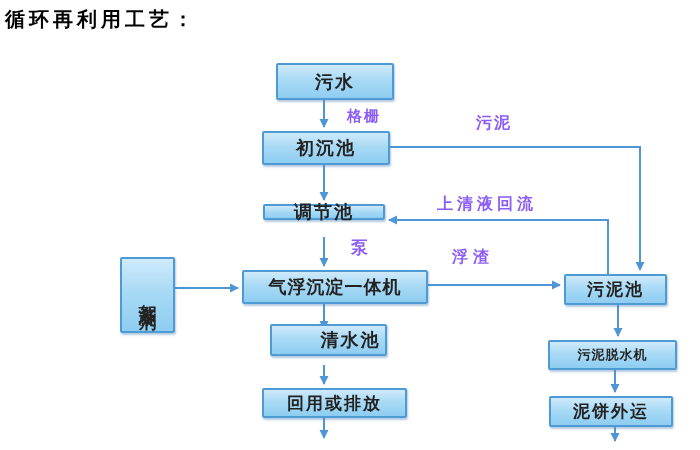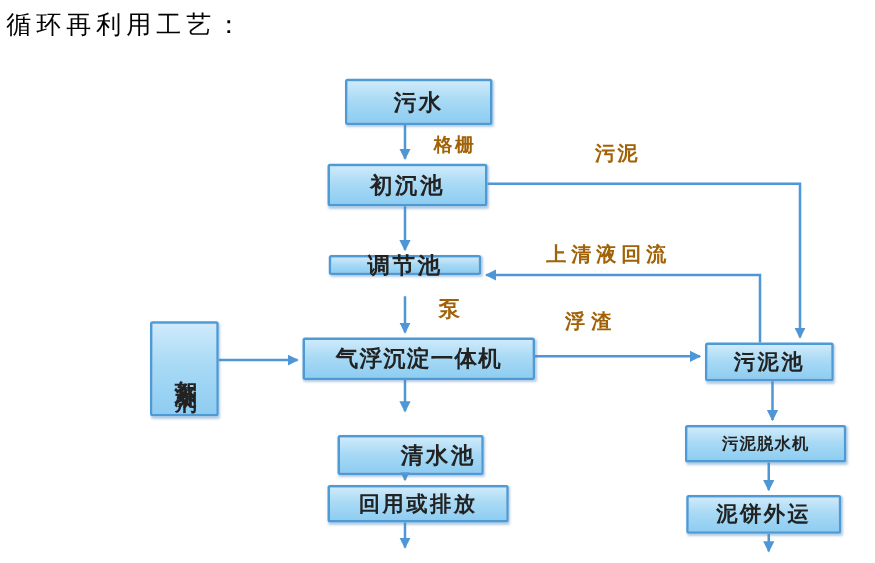--- a/index.html
+++ b/index.html
@@ -12,21 +12,21 @@
     width: 700px;
     height: 450px;
     background: #ffffff;
     overflow: hidden;
   }
   .page-title {
     position: absolute;
     left: 5px;
     top: 6px;
     font-size: 20px;
-    font-weight: normal;
+    font-weight: bold;
     color: #000000;
     letter-spacing: 4px;
     white-space: nowrap;
   }
   .edges-svg {
     position: absolute;
     left: 0; top: 0;
     width: 700px; height: 450px;
   }
   .node {
@@ -42,35 +42,35 @@
     font-weight: 600;
     color: #222222;
     letter-spacing: 2px;
     white-space: nowrap;
   }
   .node-sewage          { left: 276px; top:  63px; width: 118px; height: 37px; }
   .node-primary-tank    { left: 262px; top: 131px; width: 128px; height: 34px; }
   .node-regulating-tank { left: 263px; top: 204px; width: 122px; height: 16px; }
   .node-flocculant      { left: 120px; top: 257px; width:  55px; height: 76px; }
   .node-daf-unit        { left: 242px; top: 270px; width: 186px; height: 34px; letter-spacing: 1px; }
-  .node-clean-tank      { left: 270px; top: 348px; width: 117px; height: 32px; padding-left: 44px; }
+  .node-clean-tank      { left: 270px; top: 324px; width: 117px; height: 32px; padding-left: 44px; }
   .node-reuse-discharge { left: 262px; top: 388px; width: 145px; height: 30px; font-size: 17px; }
   .node-sludge-tank     { left: 564px; top: 274px; width: 103px; height: 31px; font-size: 17px; }
   .node-dewatering      { left: 548px; top: 340px; width: 129px; height: 30px; font-size: 13px; letter-spacing: 1px; }
   .node-cake-out        { left: 549px; top: 396px; width: 124px; height: 31px; font-size: 17px; }
   .vertical-label {
     writing-mode: vertical-rl;
     text-orientation: upright;
     letter-spacing: 4px;
   }
   .edge-label {
     position: absolute;
     font-size: 16px;
     font-weight: bold;
-    color: #a16207;
+    color: #8b5cf6;
     letter-spacing: 2px;
     white-space: nowrap;
   }
   .lbl-grid        { left: 347px; top: 107px; font-size: 15px; }
   .lbl-sludge      { left: 476px; top: 113px; }
   .lbl-supernatant { left: 437px; top: 194px; letter-spacing: 4px; }
   .lbl-pump        { left: 351px; top: 236px; font-size: 17px; }
   .lbl-scum        { left: 452px; top: 247px; letter-spacing: 5px; }
 </style>
 </head>

